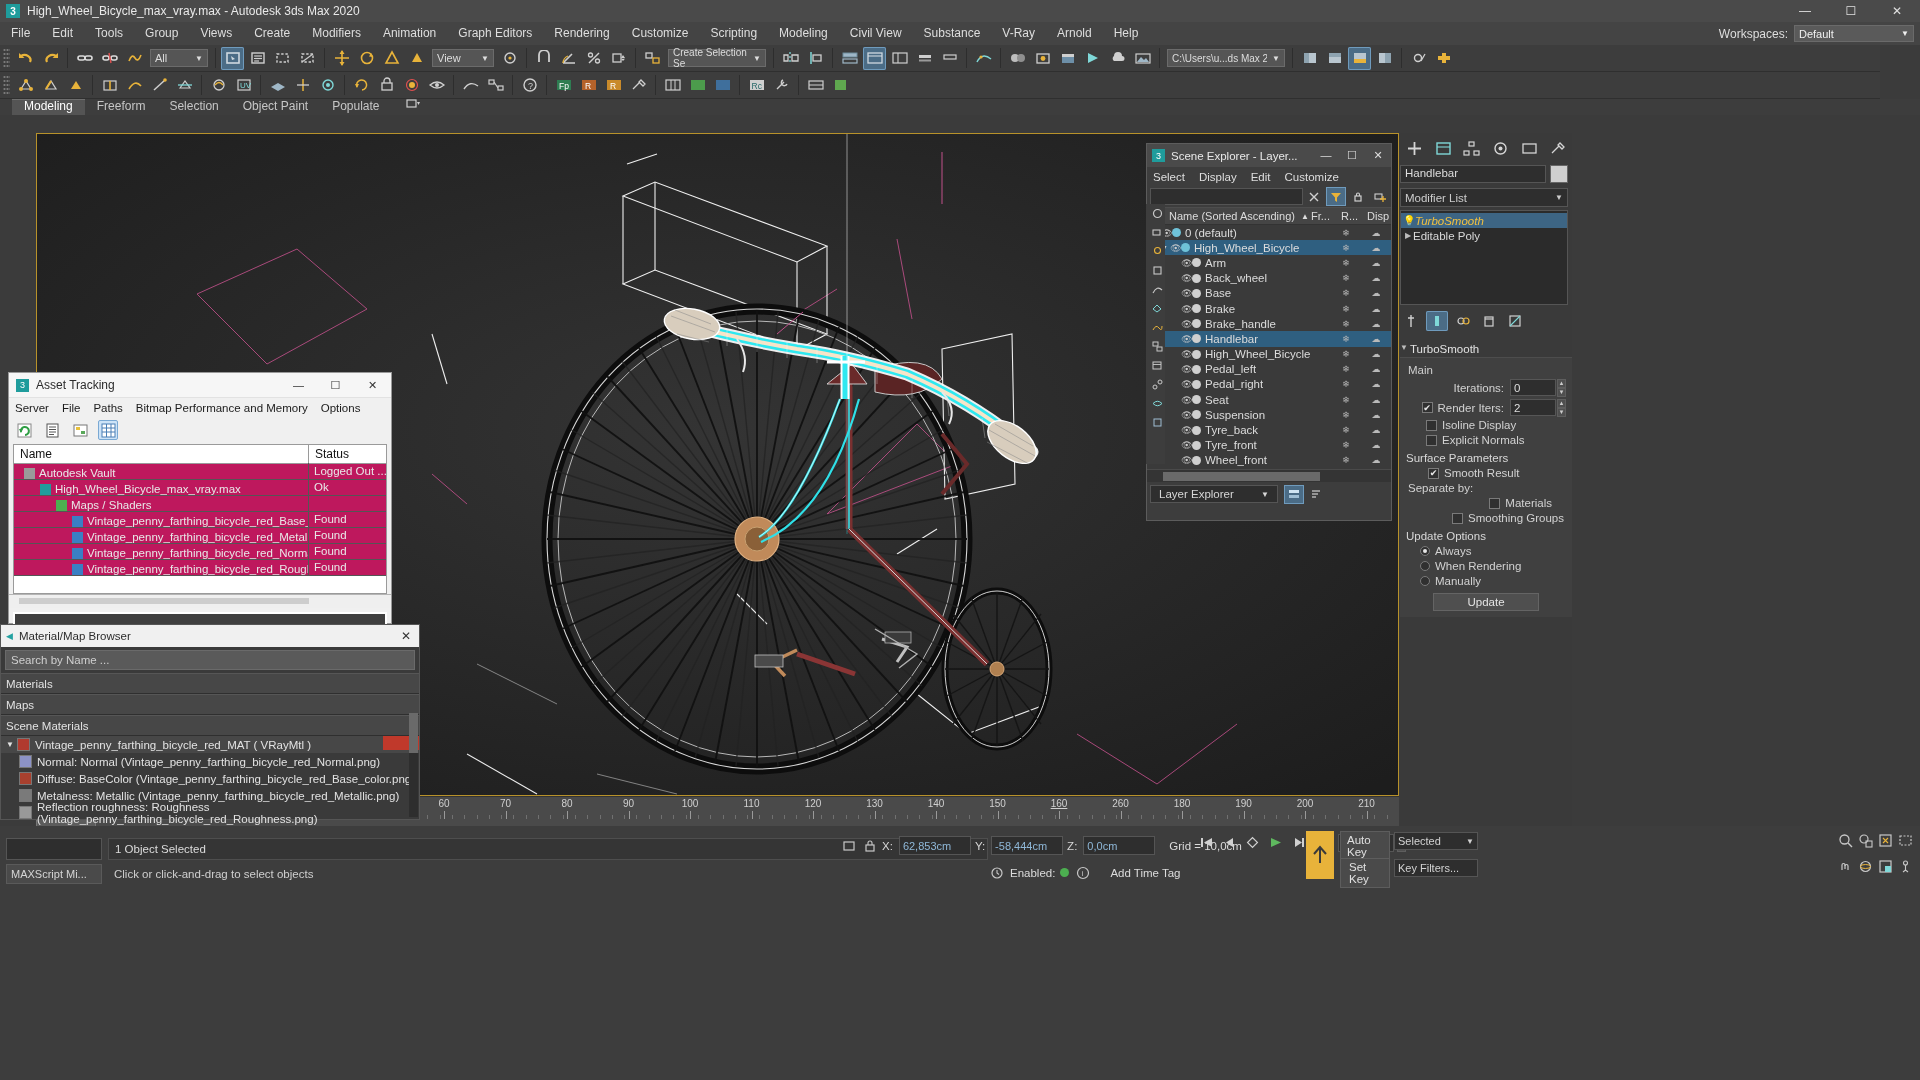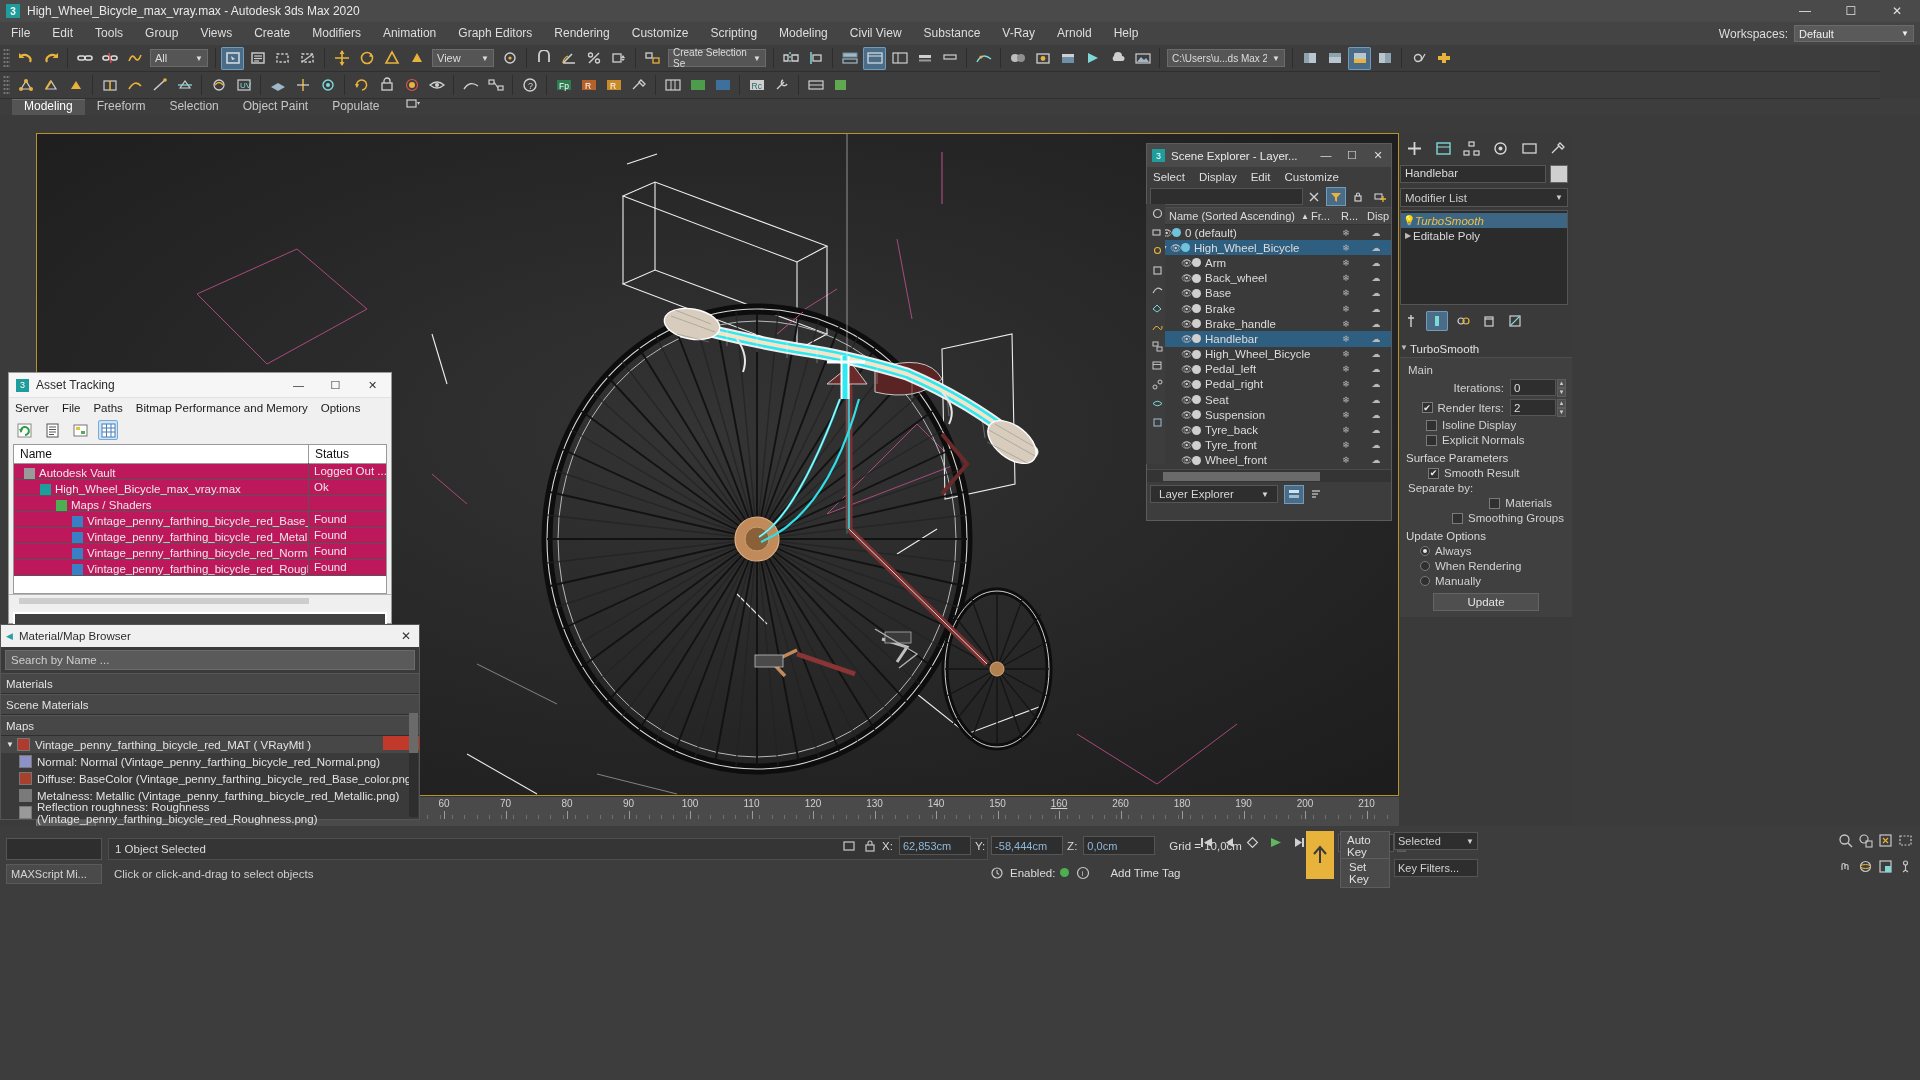--- a/index.html
+++ b/index.html
@@ -1765,22 +1765,22 @@
   </div>
 
   <div class="matbrowser">
     <div class="mb-title">
       <span class="arr">◀</span>
       <span class="t">Material/Map Browser</span>
       <span class="x">✕</span>
     </div>
     <div class="mb-search">Search by Name ...</div>
     <div class="mb-sec">Materials</div>
+    <div class="mb-sec">Maps</div>
     <div class="mb-sec">Scene Materials</div>
-    <div class="mb-sec">Maps</div>
     <div class="mb-item head" style="position:relative;">
       <span style="font-size:8px; margin:0 3px 0 1px;">▼</span>
       <span class="mb-swatch" style="background:#b03a2e;"></span>
       <span>Vintage_penny_farthing_bicycle_red_MAT ( VRayMtl )</span>
       <span class="mb-corner"></span>
     </div>
     <div class="mb-item" style="padding-left:18px;">
       <span class="mb-swatch" style="background:#8c92c7;"></span>
       <span>Normal: Normal (Vintage_penny_farthing_bicycle_red_Normal.png)</span>
     </div>

